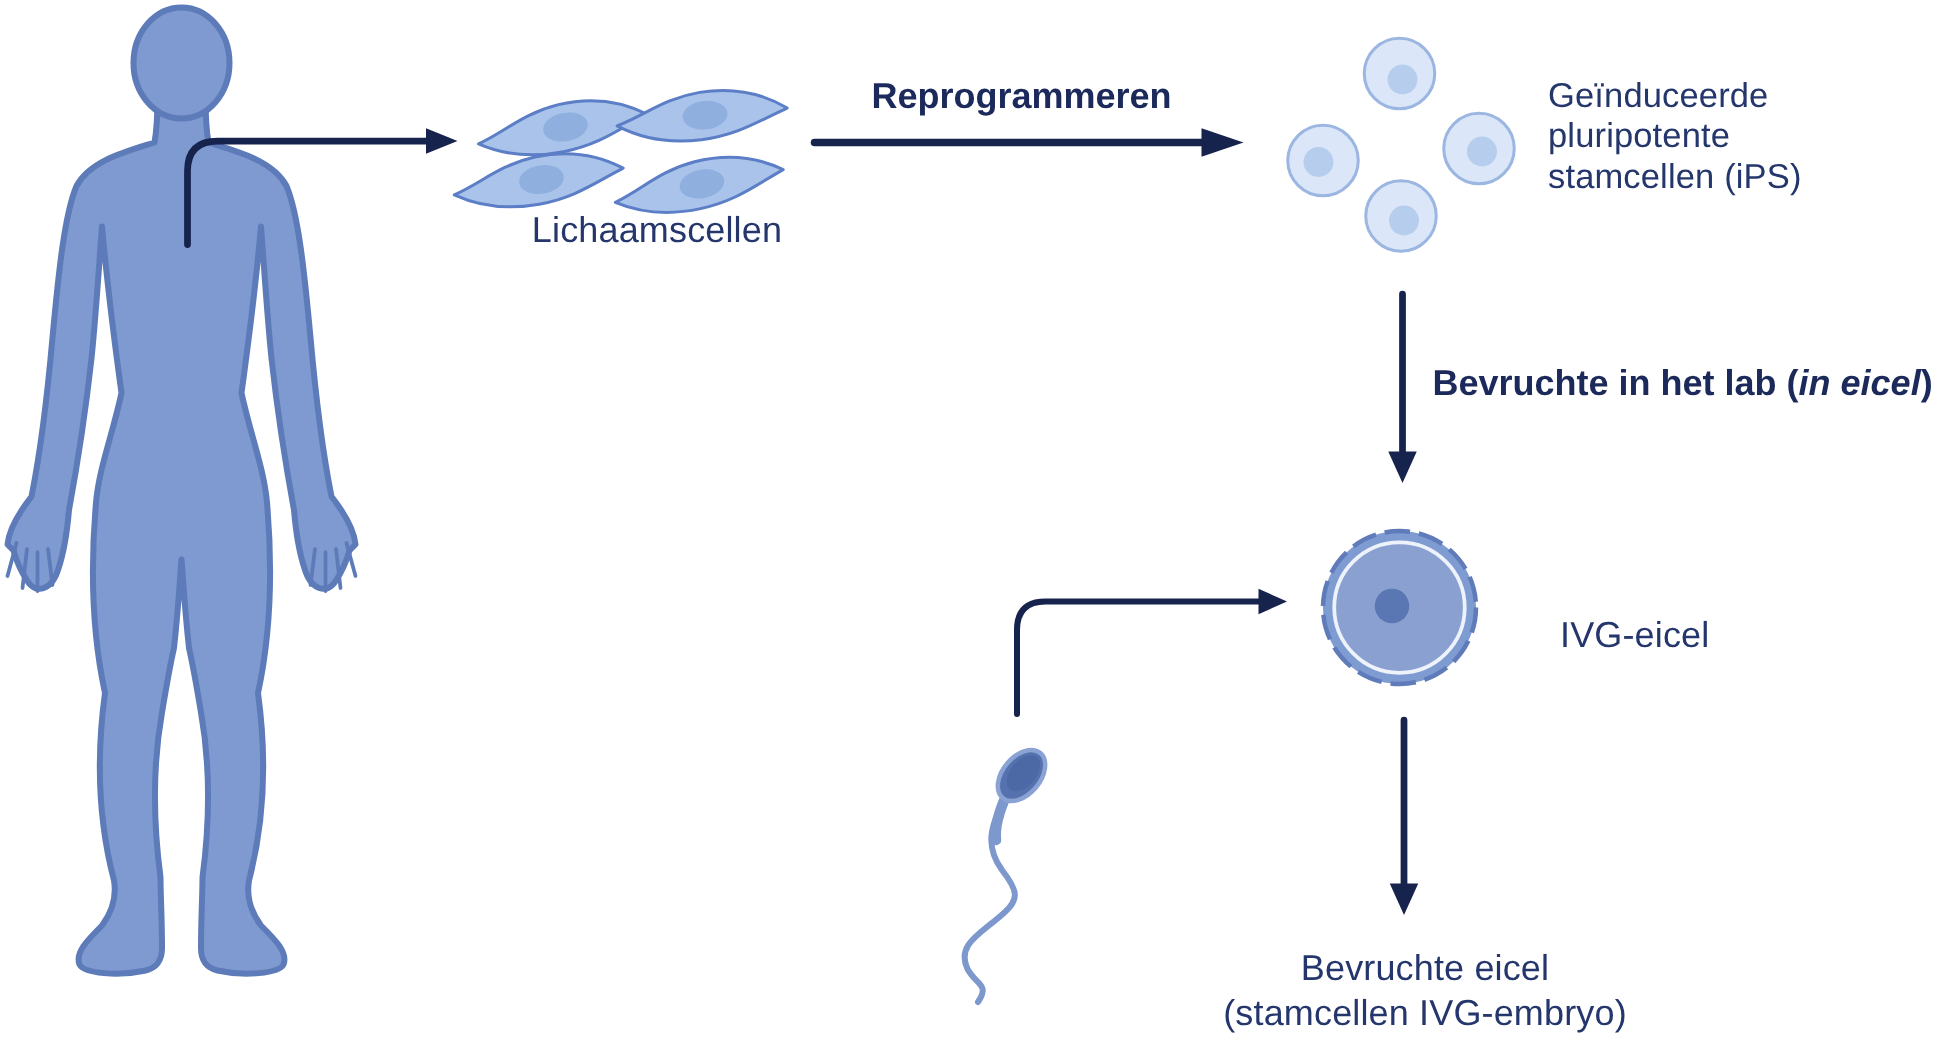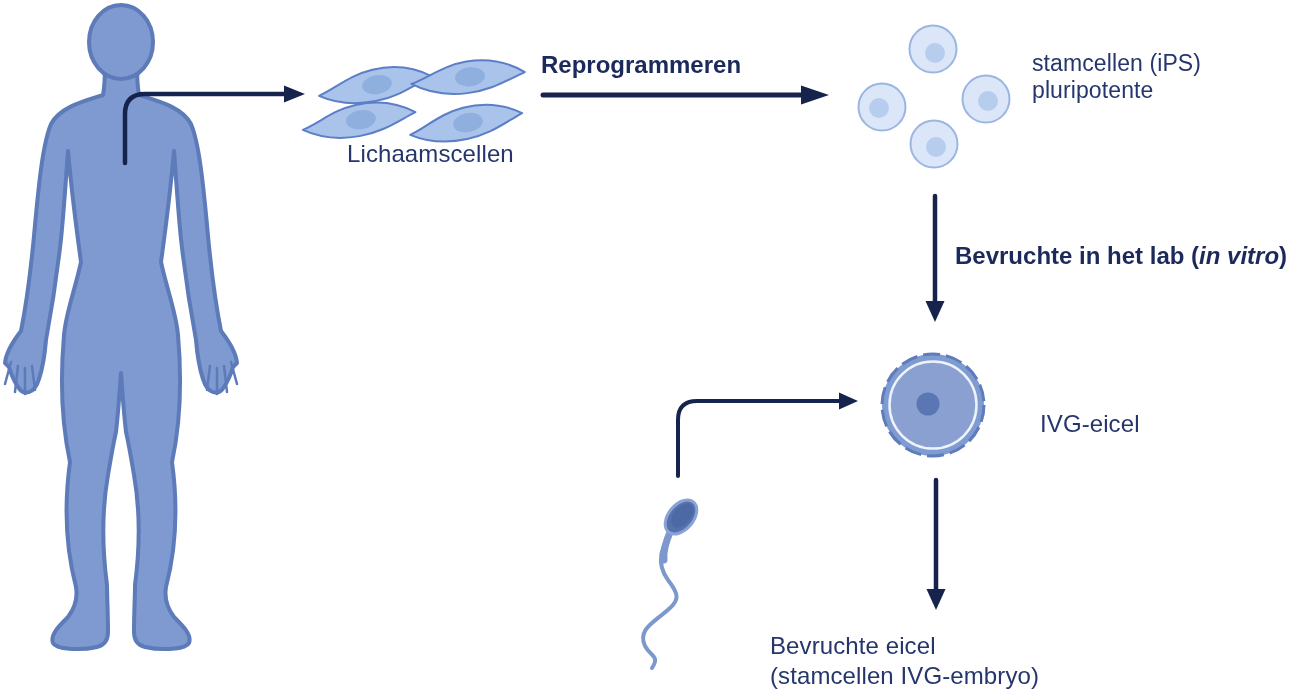--- a/index.html
+++ b/index.html
@@ -14,21 +14,21 @@
   .lbl{
     position:absolute;
     color:#24366c;
     font-size:24px;
     font-weight:500;
     line-height:1.16;
     letter-spacing:.1px;
     white-space:nowrap;
   }
   .lbl.b{font-weight:700;color:#1b2a5a;letter-spacing:0;}
-  .lbl.center{}
+  .lbl.center{text-align:center;}
   .lbl .blk{display:block;}
   .lbl .it{font-style:italic;}
 </style>
 </head>
 <body>
 
 <div class="canvas">
 
   <svg class="gfx" width="1299" height="697" viewBox="0 0 1299 697">
 
@@ -164,31 +164,32 @@
         <ellipse cx="0" cy="-2" rx="8.5" ry="14" fill="#4c69a6"></ellipse>
       </g>
     </g>
 
     <g>
       <path d="M 936 480 L 936 589" fill="none" stroke="#15234d" stroke-width="4.5" stroke-linecap="round"></path>
       <polygon points="926.5,589 945.5,589 936,610" fill="#15234d"></polygon>
     </g>
   </svg>
 
-  <div class="lbl center" style="left:347px;top:140px;width:204px;">Lichaamscellen</div>
+  <div class="lbl center" style="left:336px;top:140px;width:204px;">Lichaamscellen</div>
 
   <div class="lbl b center" style="left:541px;top:51px;width:280px;">Reprogrammeren</div>
 
   <div class="lbl" style="left:1032px;top:50px;font-size:23px;line-height:27px;">
+    <span class="blk">Geïnduceerde</span>
+    <span class="blk">pluripotente</span>
     <span class="blk">stamcellen (iPS)</span>
-    <span class="blk">pluripotente</span>
   </div>
 
   <div class="lbl b" style="left:955px;top:242px;">
-    <span>Bevruchte in het lab (</span><span class="it">in vitro</span><span>)</span>
+    <span>Bevruchte in het lab (</span><span class="it">in eicel</span><span>)</span>
   </div>
 
   <div class="lbl" style="left:1040px;top:410px;">IVG-eicel</div>
 
 
   <div class="lbl center" style="left:770px;top:631px;width:360px;line-height:30px;">
     <span class="blk">Bevruchte eicel</span>
     <span class="blk">(stamcellen IVG-embryo)</span>
   </div>
 

